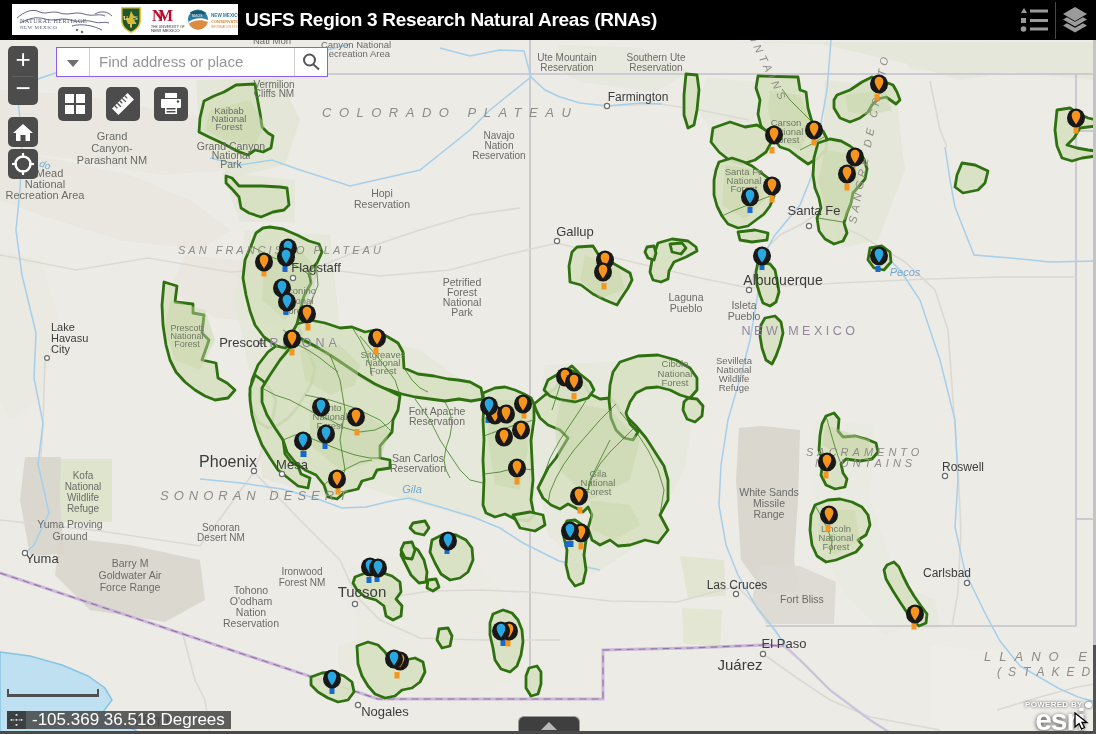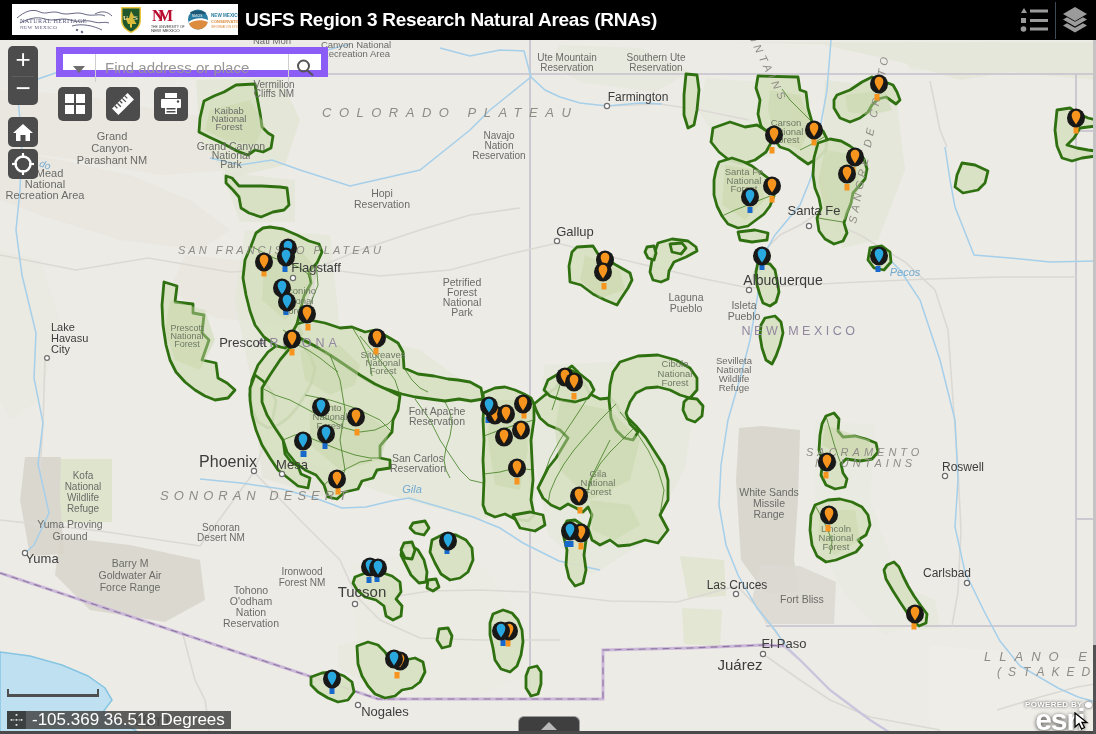--- a/index.html
+++ b/index.html
@@ -616,21 +616,21 @@
         <g stroke="#fff" fill="none">
           <circle cx="15" cy="15" r="7.5" stroke-width="2.4"></circle>
           <line x1="15" y1="4" x2="15" y2="9" stroke-width="2.2"></line>
           <line x1="15" y1="21" x2="15" y2="26" stroke-width="2.2"></line>
           <line x1="4" y1="15" x2="9" y2="15" stroke-width="2.2"></line>
           <line x1="21" y1="15" x2="26" y2="15" stroke-width="2.2"></line>
         </g>
       </svg>
 </div>
 
-<div style="position:absolute;left:56px;top:47px;width:272px;height:30px;background:#fff;border:7px solid #8b5cf6;box-sizing:border-box;z-index:10;">
+<div style="position:absolute;left:56px;top:47px;width:272px;height:30px;background:#fff;border:1px solid #8b5cf6;box-sizing:border-box;z-index:10;">
 
   <div style="position:absolute;left:0;top:0;width:32px;height:28px;border-right:1px solid #cfcfcf;">
     <div style="position:absolute;left:10px;top:12px;width:0;height:0;border-left:6px solid transparent;border-right:6px solid transparent;border-top:7px solid #6e6e6e;"></div>
   </div>
 
   <div style="position:absolute;left:42px;top:0;height:28px;line-height:28px;color:#969696;font-size:15px;">Find address or place</div>
 
   <div style="position:absolute;right:0;top:0;width:32px;height:28px;border-left:1px solid #cfcfcf;">
     <svg width="32" height="28" viewBox="0 0 32 28">
           <g stroke="#555" fill="none" stroke-width="2">

